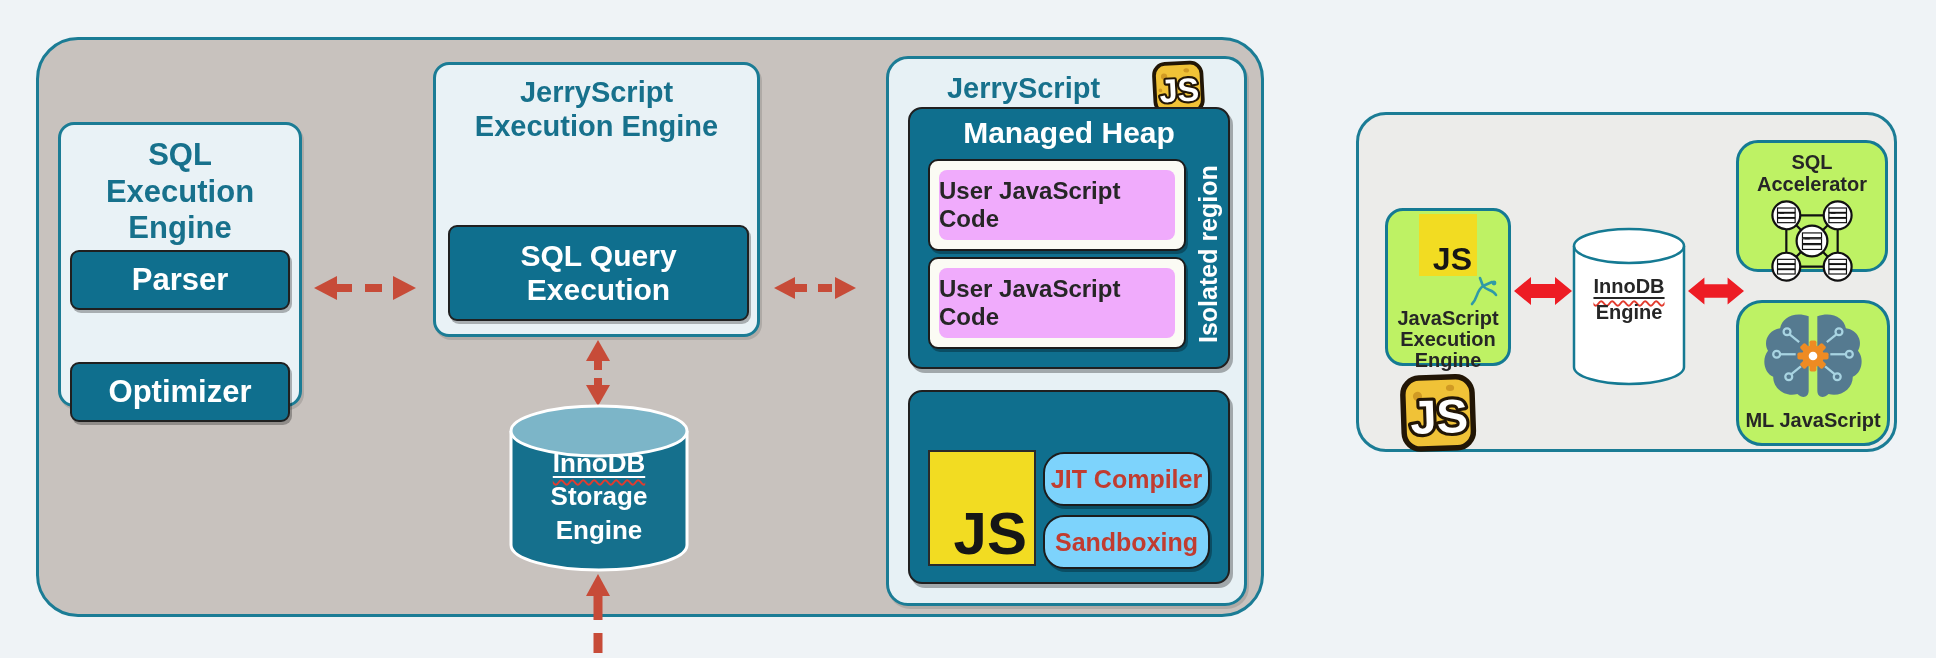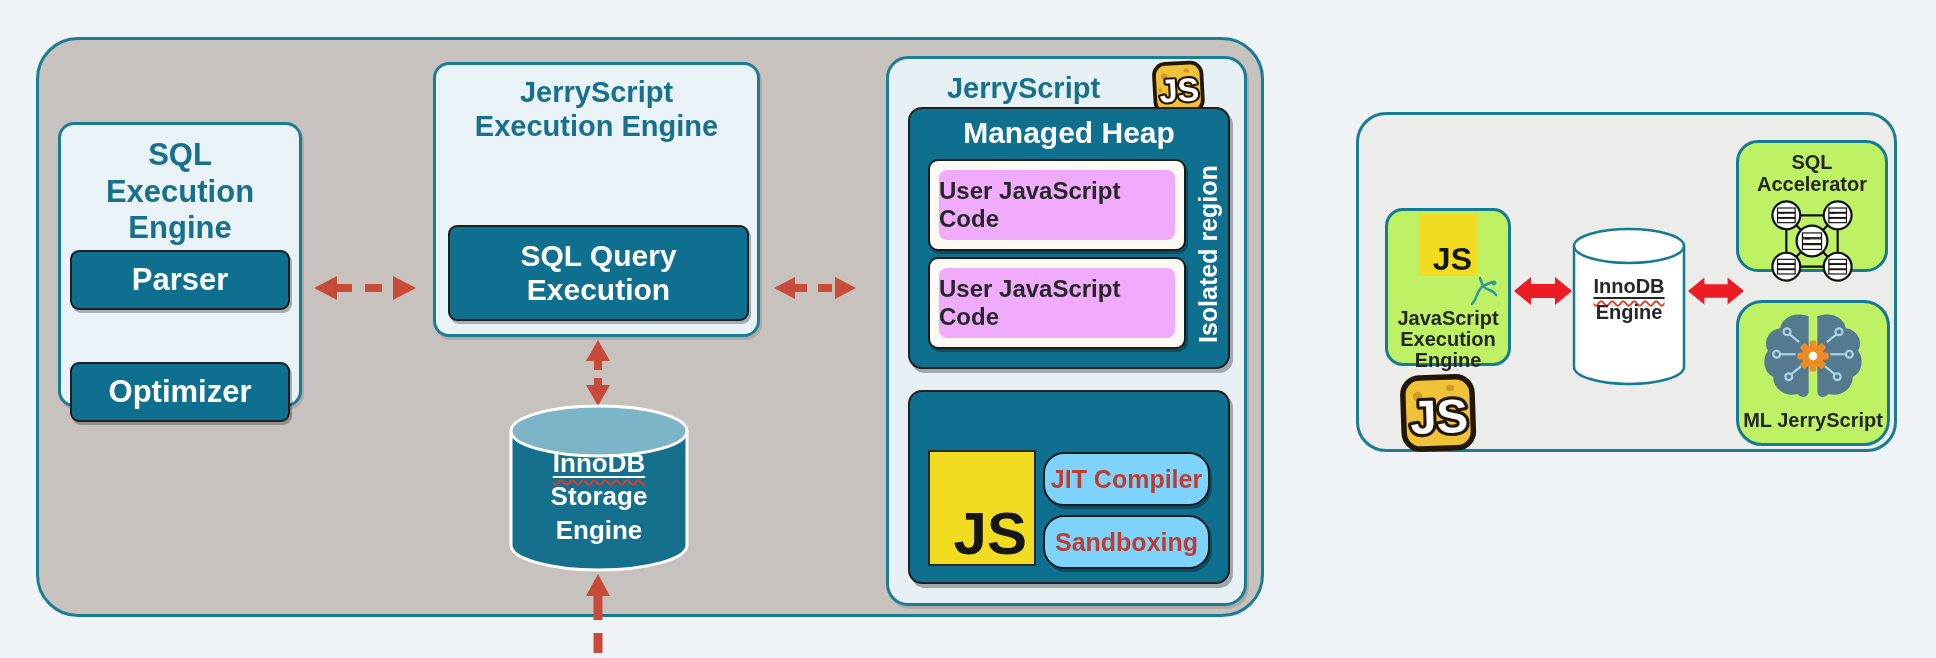--- a/index.html
+++ b/index.html
@@ -296,14 +296,14 @@
     </g>
     <g transform="translate(60,52)" fill="#ee8b23">
       <rect x="-4" y="-18" width="8" height="36" rx="2"></rect>
       <rect x="-4" y="-18" width="8" height="36" rx="2" transform="rotate(45)"></rect>
       <rect x="-4" y="-18" width="8" height="36" rx="2" transform="rotate(90)"></rect>
       <rect x="-4" y="-18" width="8" height="36" rx="2" transform="rotate(135)"></rect>
       <circle r="12.5"></circle>
       <circle r="5" fill="#ffffff"></circle>
     </g>
   </svg>
-  <div class="r-label" style="margin-top:4px;">ML JerryScript</div>
+  <div class="r-label" style="margin-top:4px;">ML JavaScript</div>
 </div>
 
 </body></html>

